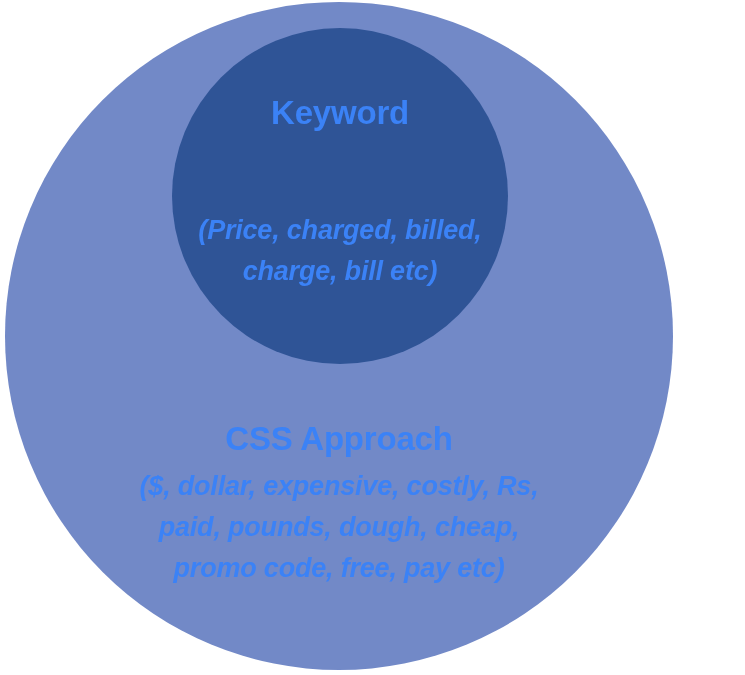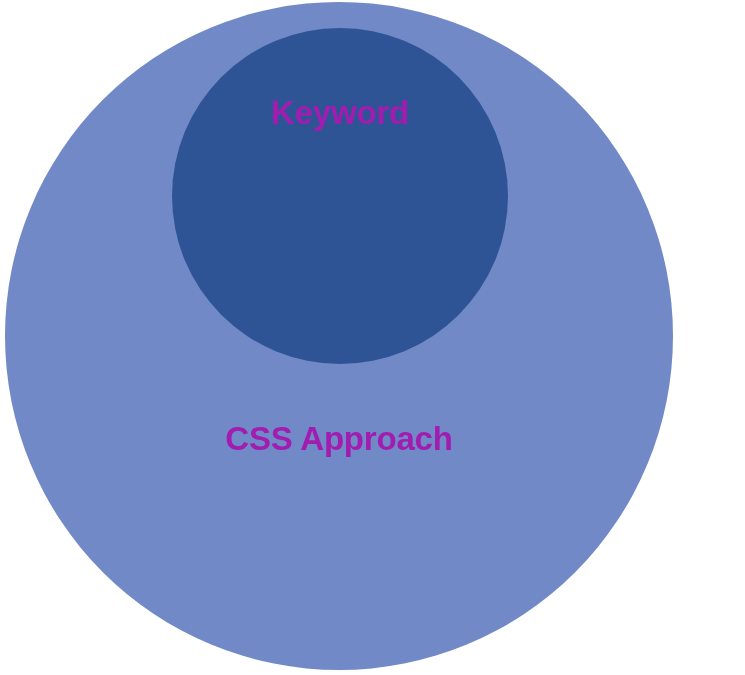--- a/index.html
+++ b/index.html
@@ -41,21 +41,21 @@
     width: 336px;
     height: 336px;
     border-radius: 50%;
     background: #2f5496;
   }
 
   
   .text-block {
     position: absolute;
     text-align: center;
-    color: #a21caf;
+    color: #3b82f6;
     user-select: none;
   }
 
   .heading {
     font-size: 33px;
     font-weight: bold;
     font-style: normal;
     line-height: 42px;
     letter-spacing: -0.2px;
   }
@@ -103,19 +103,28 @@
 <div id="diagram-canvas">
 
   <div class="circle-outer"></div>
 
   <div class="circle-inner"></div>
 
   <div class="text-block heading" id="keyword-heading">
     <span class="line">Keyword</span>
   </div>
 
+  <div class="text-block subtext" id="keyword-subtext">
+    <span class="line">(Price, charged, billed,</span>
+    <span class="line">charge, bill etc)</span>
+  </div>
 
   <div class="text-block heading" id="css-heading">
     <span class="line">CSS Approach</span>
   </div>
 
+  <div class="text-block subtext" id="css-subtext">
+    <span class="line">($, dollar, expensive, costly, Rs,</span>
+    <span class="line">paid, pounds, dough, cheap,</span>
+    <span class="line">promo code, free, pay etc)</span>
+  </div>
 
 </div>
 
 </body></html>

